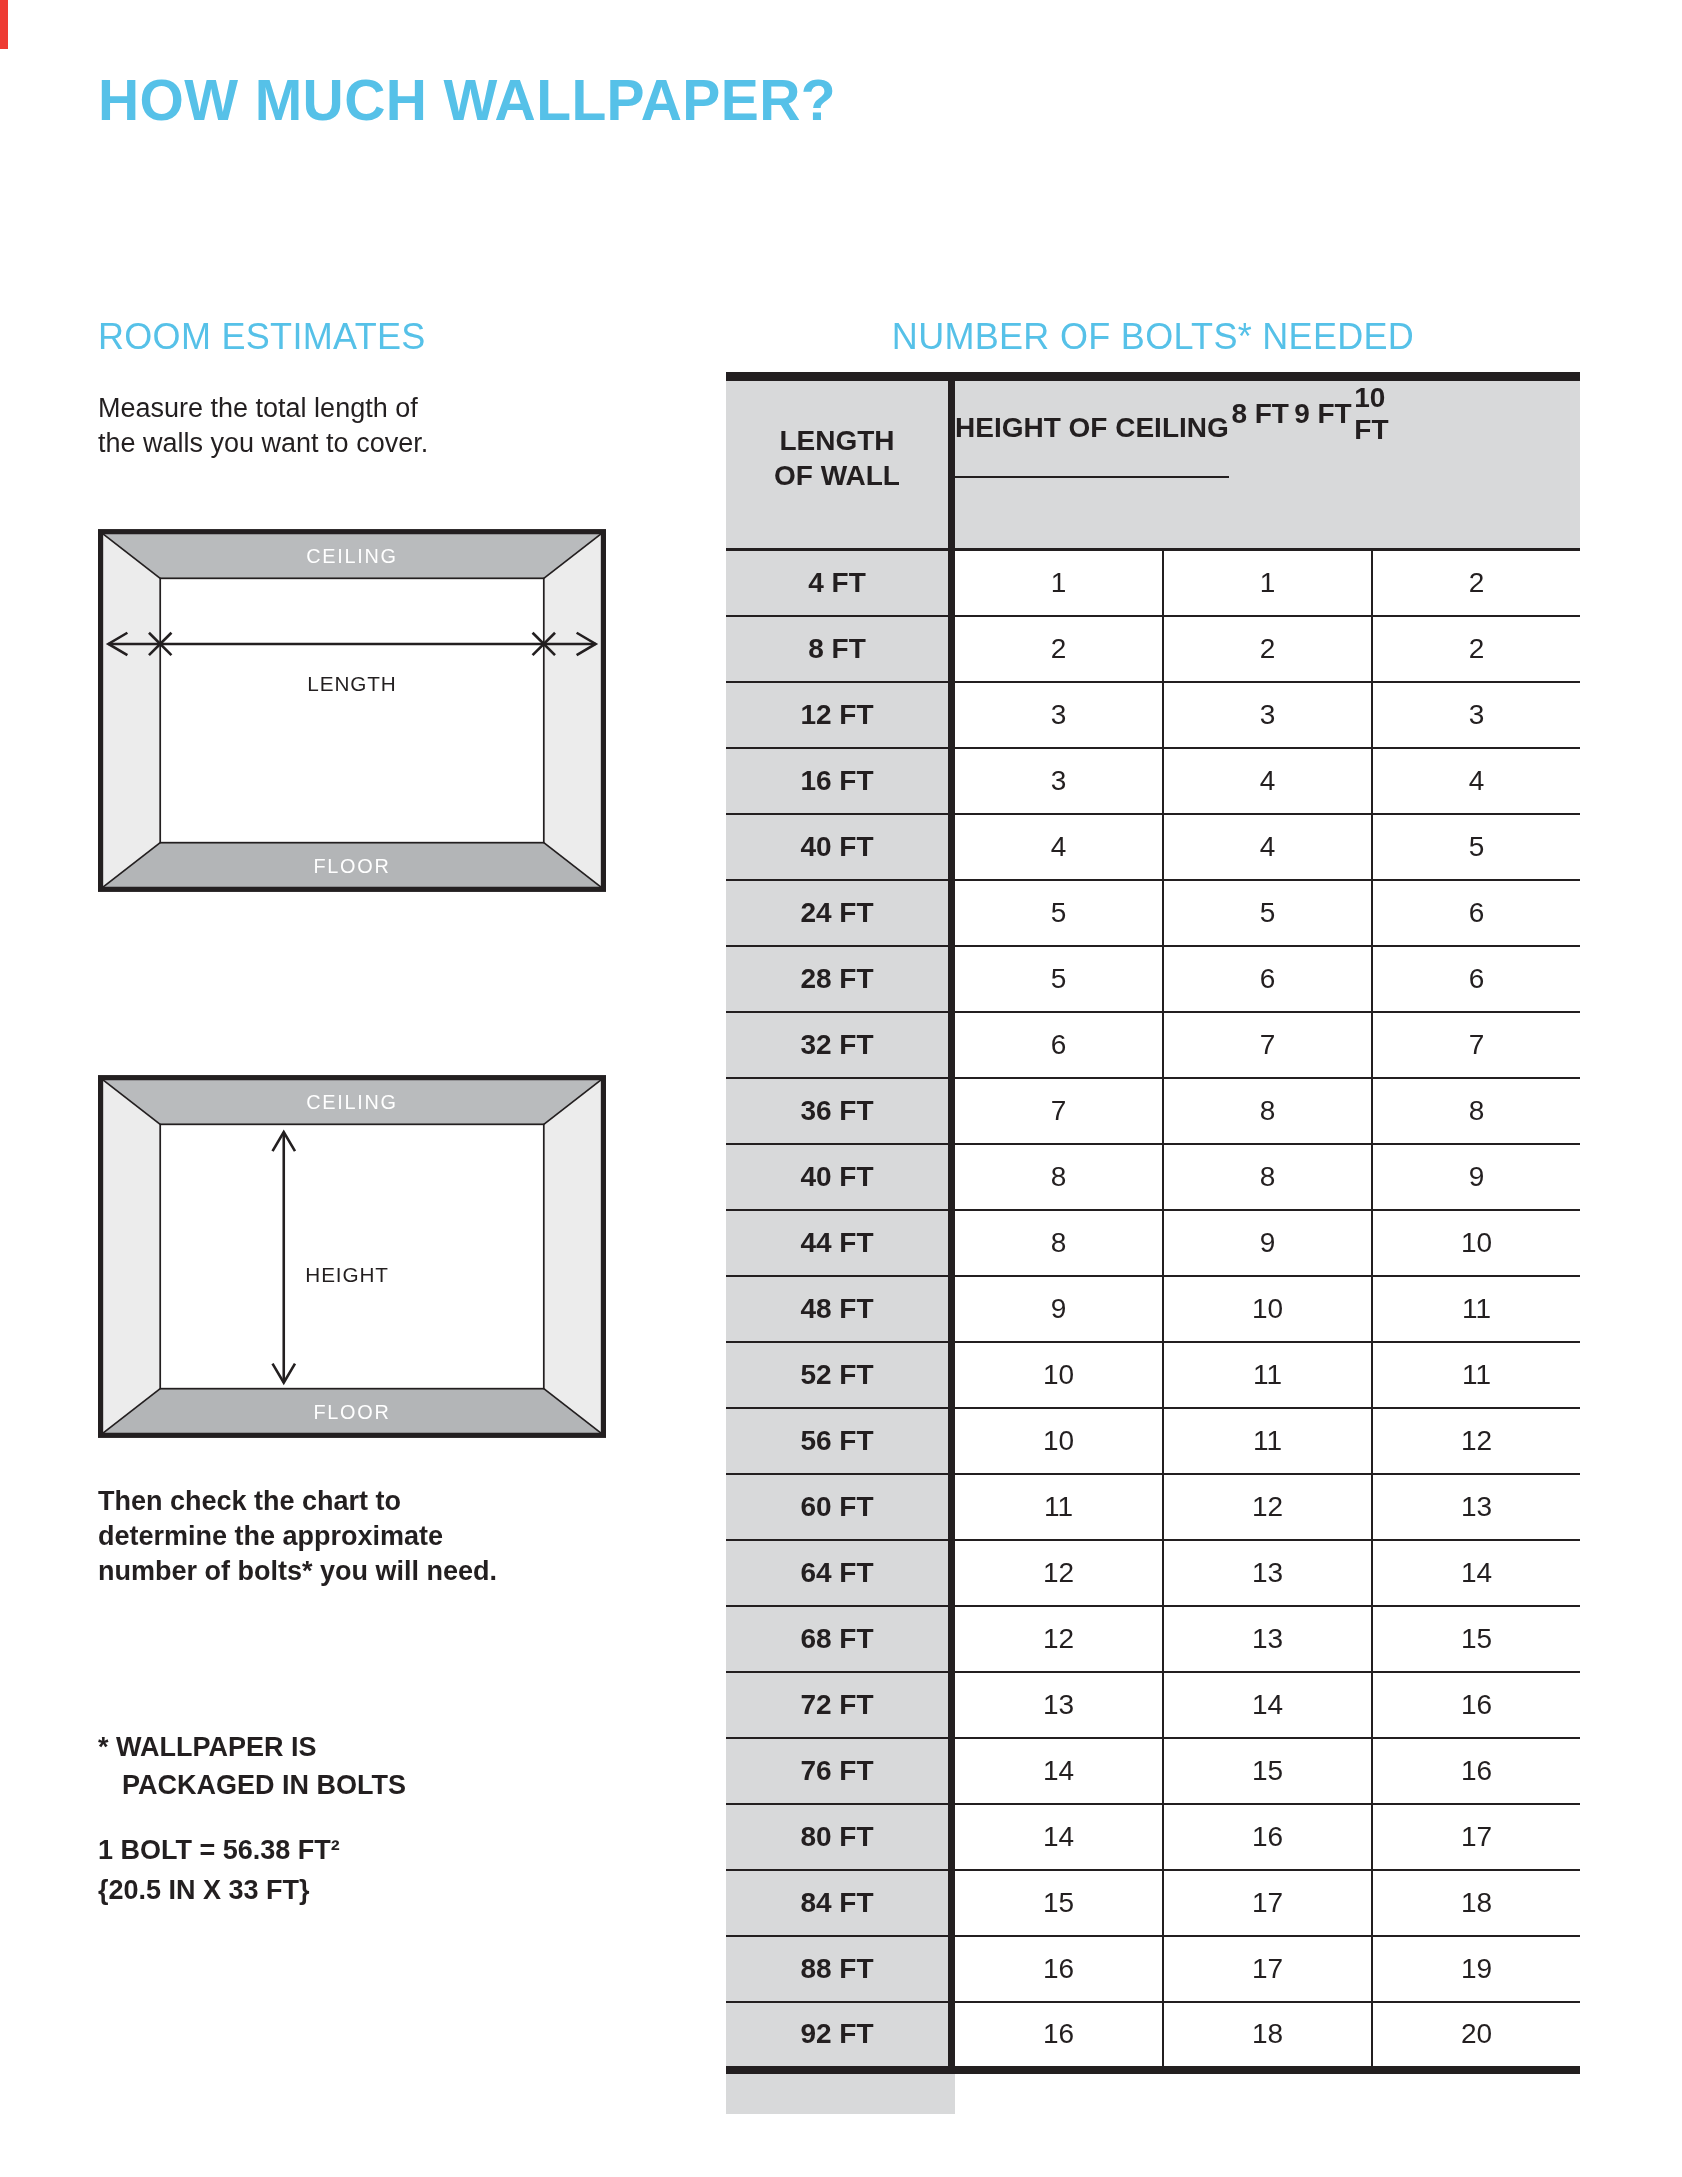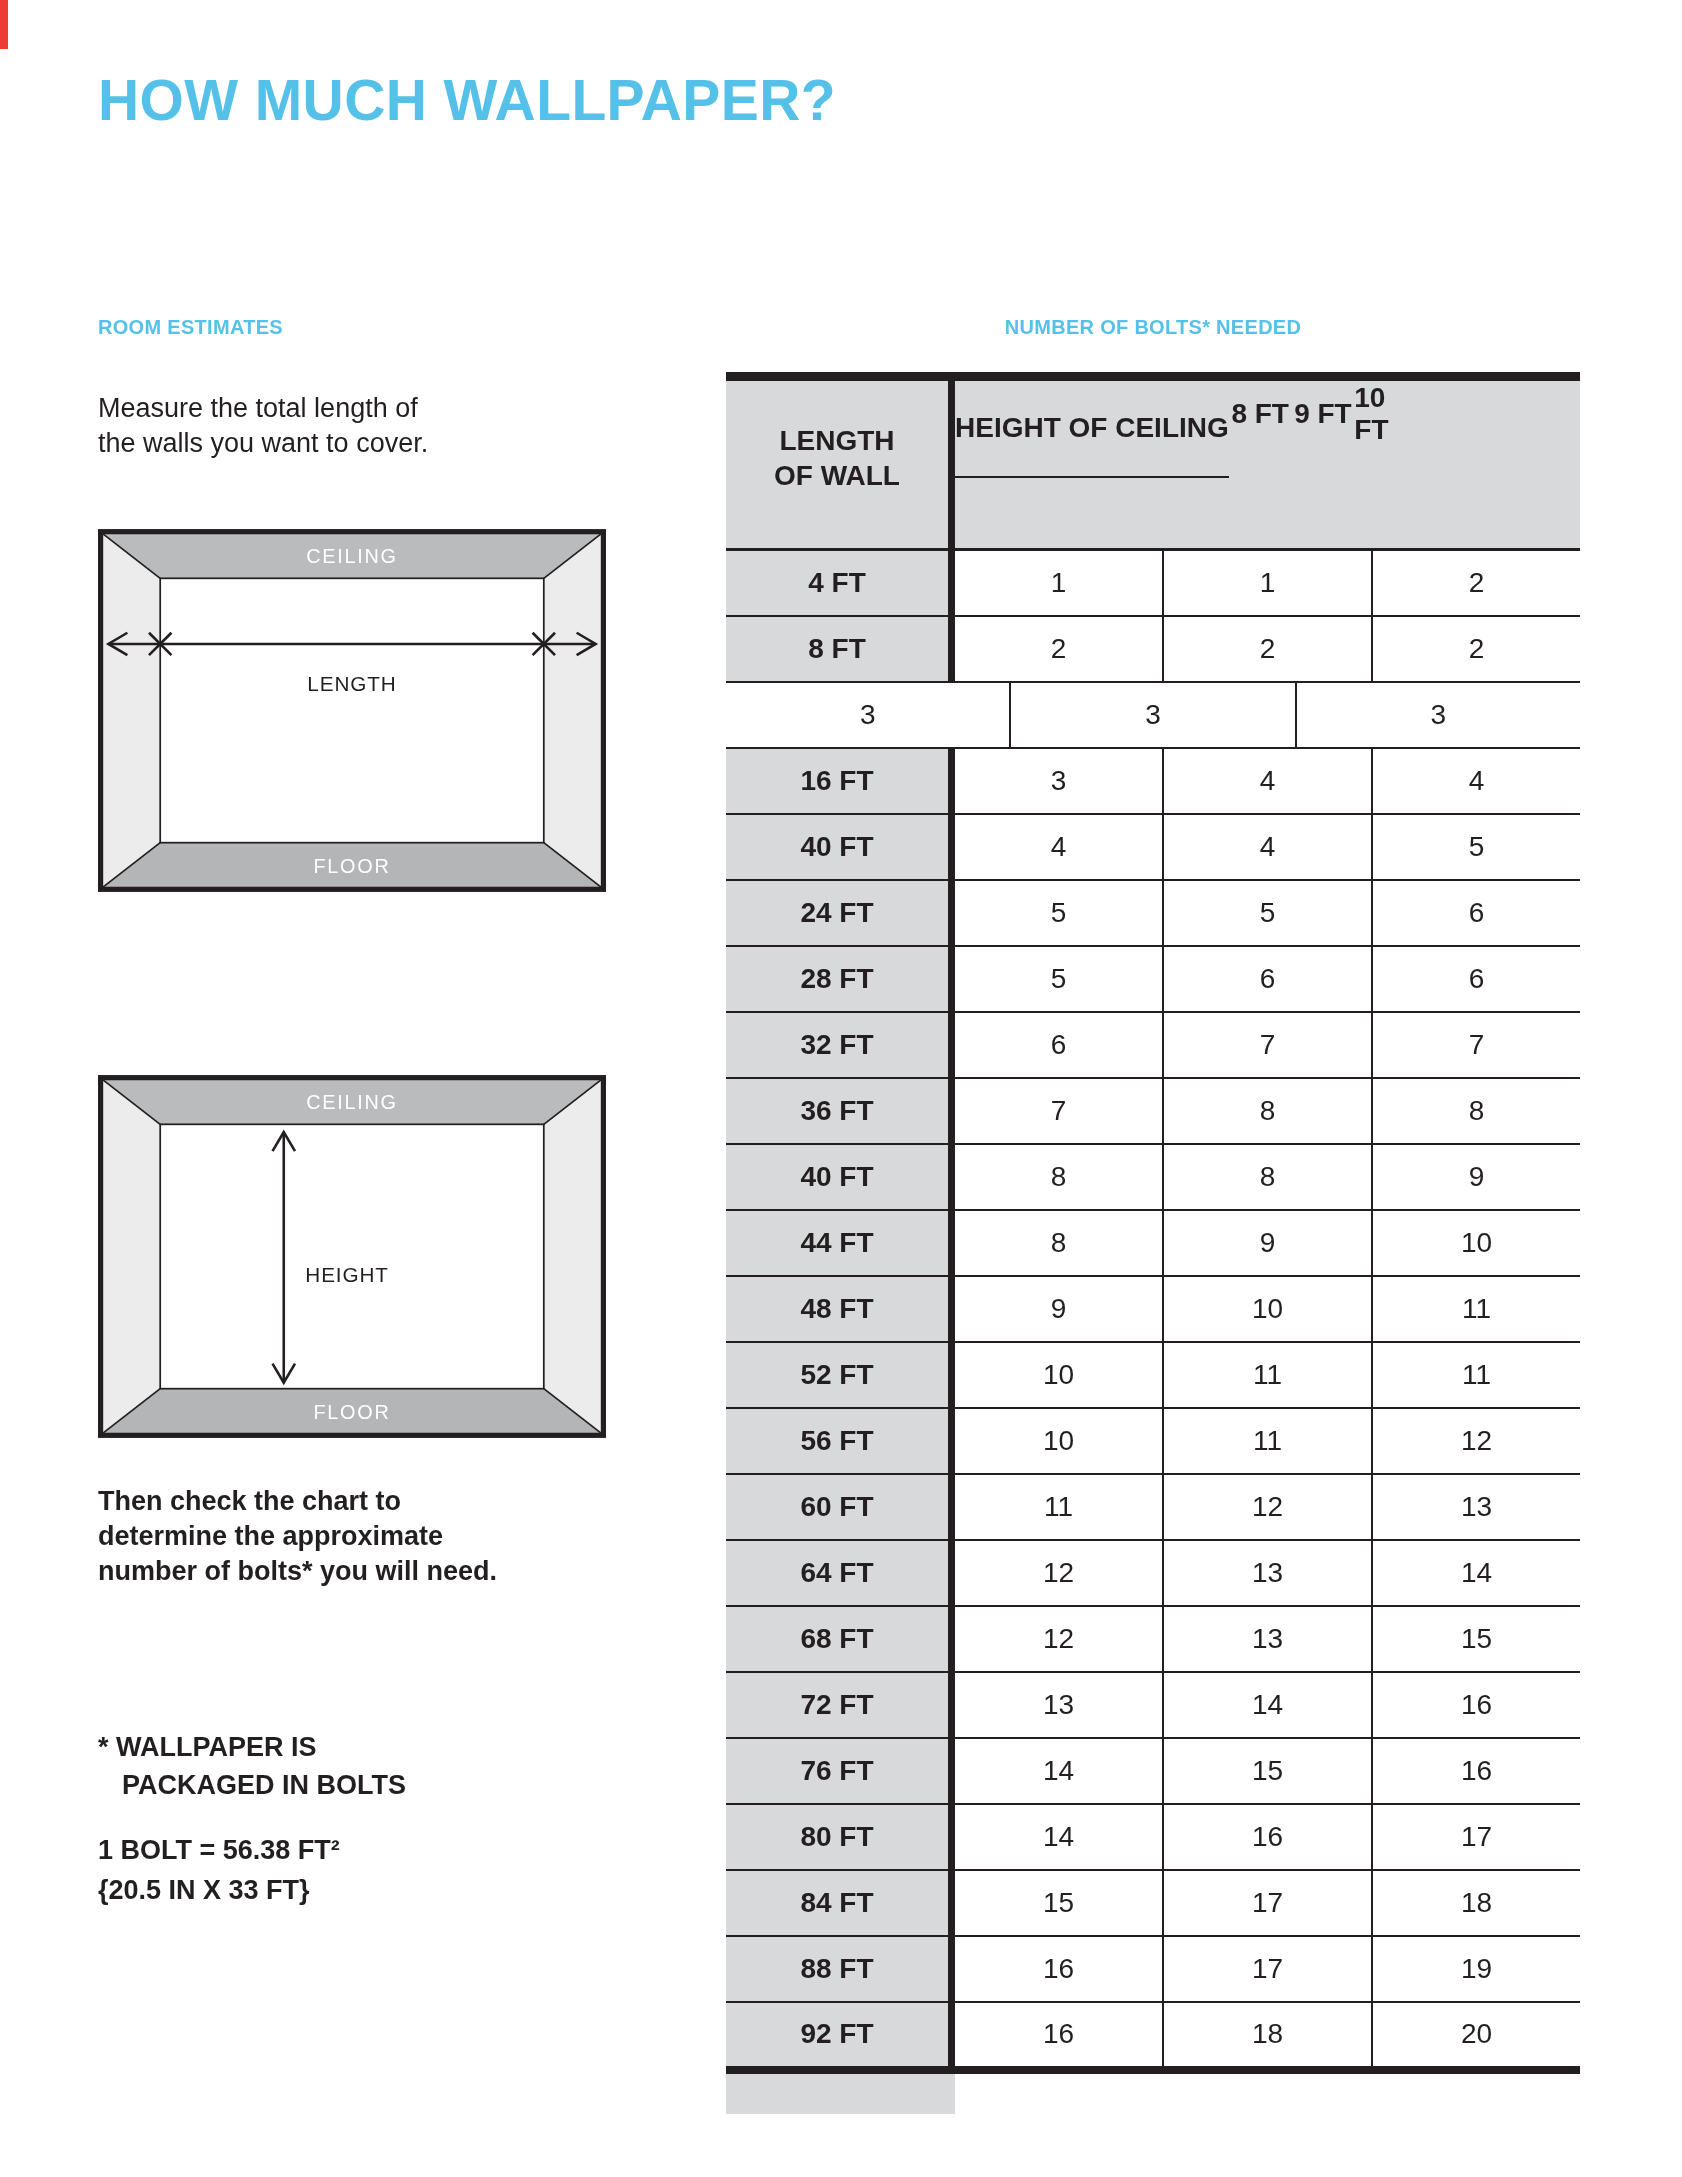--- a/index.html
+++ b/index.html
@@ -7,21 +7,21 @@
     --wall:#ececec; --ceiling:#b9bbbd; --floor:#b3b5b7; --bleed:#ee3b33;
   }
   *{margin:0;padding:0;box-sizing:border-box;}
   body{background:#fff;font-family:"Liberation Sans",sans-serif;}
   .page{position:relative;width:1637px;height:2177px;background:#fff;color:var(--text);overflow:hidden;}
 
   .bleed{position:absolute;left:0;top:0;width:7.8px;height:49px;background:var(--bleed);}
 
   .title{position:absolute;left:98px;top:67px;font-size:57px;font-weight:bold;color:var(--accent);letter-spacing:0.4px;}
 
-  .section-heading{position:absolute;font-size:20px;font-weight:bold;color:var(--accent);letter-spacing:0.3px;}
+  .section-heading{position:absolute;font-size:36px;font-weight:normal;color:var(--accent);letter-spacing:0.3px;}
   #room-heading{left:98px;top:316px;}
   #table-heading{left:726px;top:316px;width:854px;text-align:center;}
 
   .para{position:absolute;left:98px;font-size:27px;line-height:35px;white-space:pre-line;color:var(--text);}
   #para-length{top:391px;}
   #para-height{top:938px;}
   #para-chart{top:1484px;font-weight:bold;}
 
   .diagram{position:absolute;left:98px;width:508px;height:363px;}
   #diagram-length{top:529px;}
@@ -168,20 +168,21 @@
         </div>
         <div class="t-row">
           <div class="t-label">8 FT</div>
           <div class="t-vals">
             <div class="t-cell">2</div>
             <div class="t-cell">2</div>
             <div class="t-cell">2</div>
           </div>
         </div>
         <div class="t-row">
+          <div class="t-label">12 FT</div>
           <div class="t-vals">
             <div class="t-cell">3</div>
             <div class="t-cell">3</div>
             <div class="t-cell">3</div>
           </div>
         </div>
         <div class="t-row">
           <div class="t-label">16 FT</div>
           <div class="t-vals">
             <div class="t-cell">3</div>

